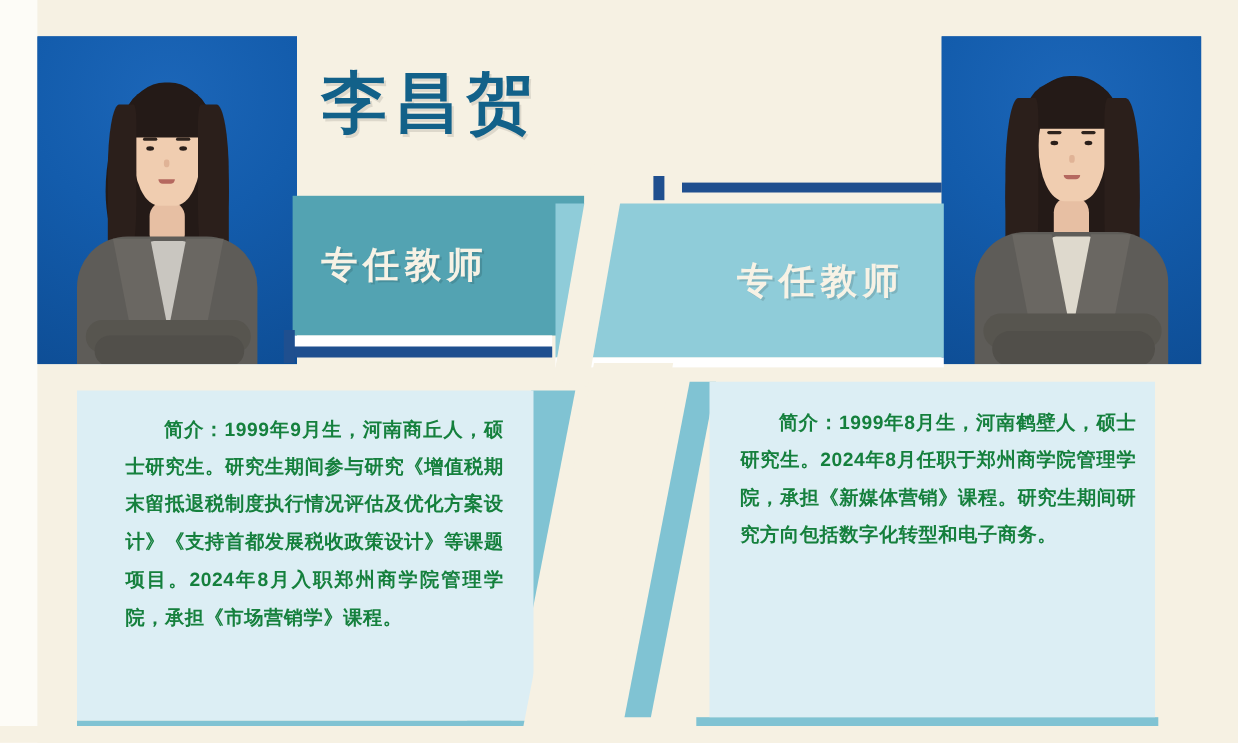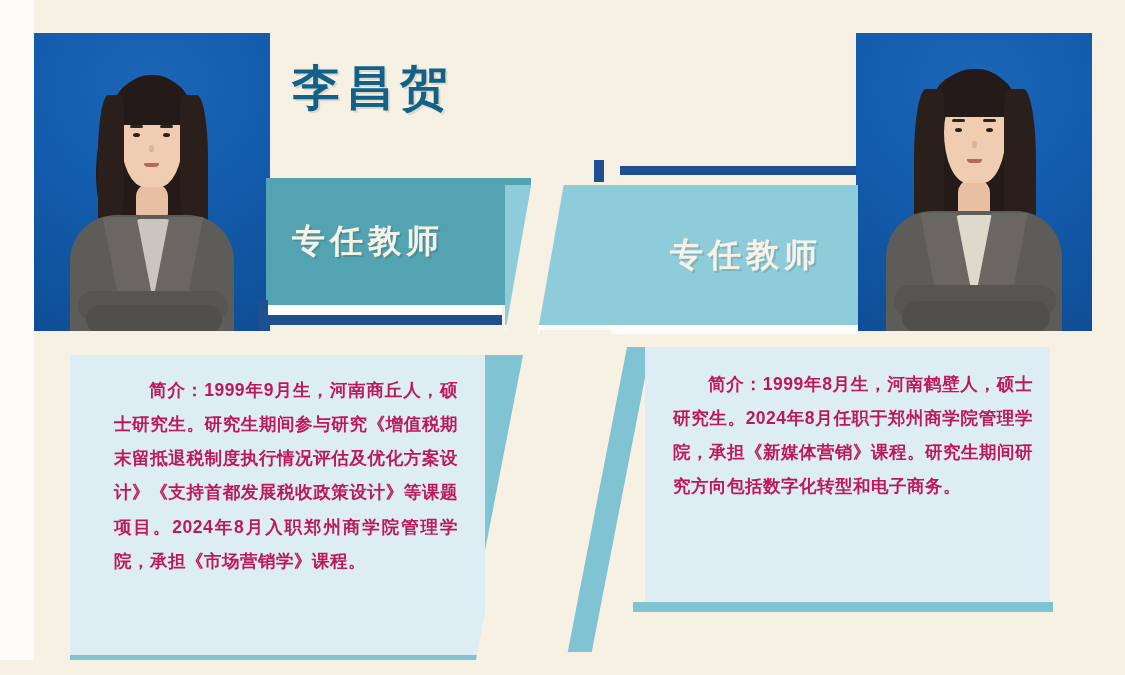--- a/index.html
+++ b/index.html
@@ -35,21 +35,21 @@
   .shirt{position:absolute;background:#c9c6c0;}
   .arm{position:absolute;background:#57554f;border-radius:22px;}
   .eye{position:absolute;width:7px;height:4px;background:#2a1f1a;border-radius:50%;}
   .brow{position:absolute;width:13px;height:3px;background:#2e231d;border-radius:2px;}
   .mouth{position:absolute;width:15px;height:4px;background:#b5685f;border-radius:0 0 8px 8px;}
   .nose{position:absolute;width:5px;height:7px;background:#e0b396;border-radius:40%;}
 
   
   .name{
     position:absolute;color:#126189;font-weight:700;letter-spacing:6px;
-    font-size:48px;line-height:1;white-space:nowrap;
+    font-size:60px;line-height:1;white-space:nowrap;
     text-shadow:2px 2px 0 rgba(0,0,0,.10);
     font-family:"Liberation Sans","DejaVu Sans",sans-serif;
   }
   .name.left{left:292px;top:64px;}
   .name.right{left:650px;top:62px;}
 
   
   .navybar{position:absolute;background:#1F4F8F;}
   .navybar.l{left:266px;top:315px;width:236px;height:10px;}
   .navybar.r{left:620px;top:166px;width:236px;height:9px;}
@@ -78,30 +78,30 @@
   .slash{
     position:absolute;left:520px;top:150px;width:32px;height:200px;
     background:#F6F1E3;transform:rotate(10deg);transform-origin:50% 50%;
   }
   .slash2{
     position:absolute;left:540px;top:330px;width:72px;height:350px;
     background:#F6F1E3;transform:skewX(-11deg);transform-origin:top left;
   }
 
   
-  .bio{position:absolute;box-sizing:border-box;color:#be185d;}
+  .bio{position:absolute;box-sizing:border-box;color:#15803d;}
   .bio .fill{position:absolute;inset:0;background:#DCEEF4;}
   .bio p{
     position:relative;margin:0;font-weight:700;font-size:17.5px;line-height:1.95;
     letter-spacing:0.5px;text-align:justify;text-indent:2em;
     font-family:"Liberation Sans","DejaVu Sans",sans-serif;
   }
   .bio-left{left:70px;top:355px;width:415px;height:300px;}
   .bio-left .inner{position:absolute;left:44px;top:18px;width:344px;}
-  .bio-right{left:645px;top:347px;width:405px;height:255px;}
+  .bio-right{left:645px;top:347px;width:405px;height:305px;}
   .bio-right .inner{position:absolute;left:28px;top:20px;width:360px;}
 
   
   .bio-left .slantR{
     position:absolute;right:-38px;top:0;width:40px;height:300px;background:#80C3D3;
     transform:skewX(-11deg);transform-origin:top left;
   }
   .bio-left .botbar{position:absolute;left:0;bottom:-11px;width:427px;height:11px;background:#80C3D3;}
   .bio-right .slantL{
     position:absolute;left:-18px;top:0;width:24px;height:305px;background:#80C3D3;

